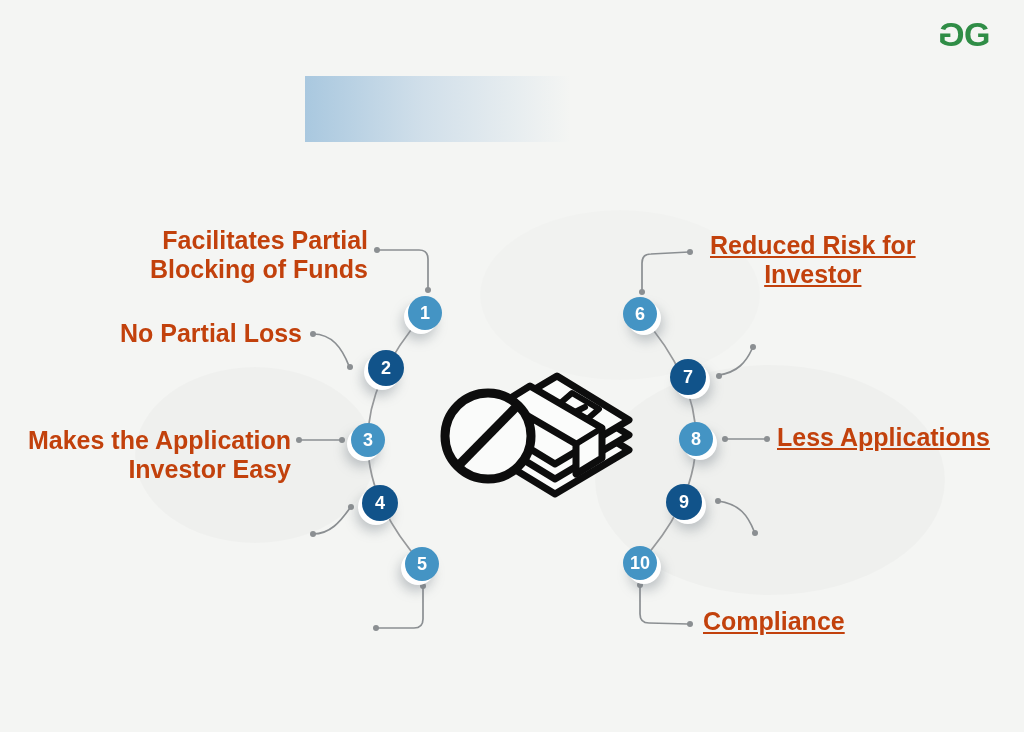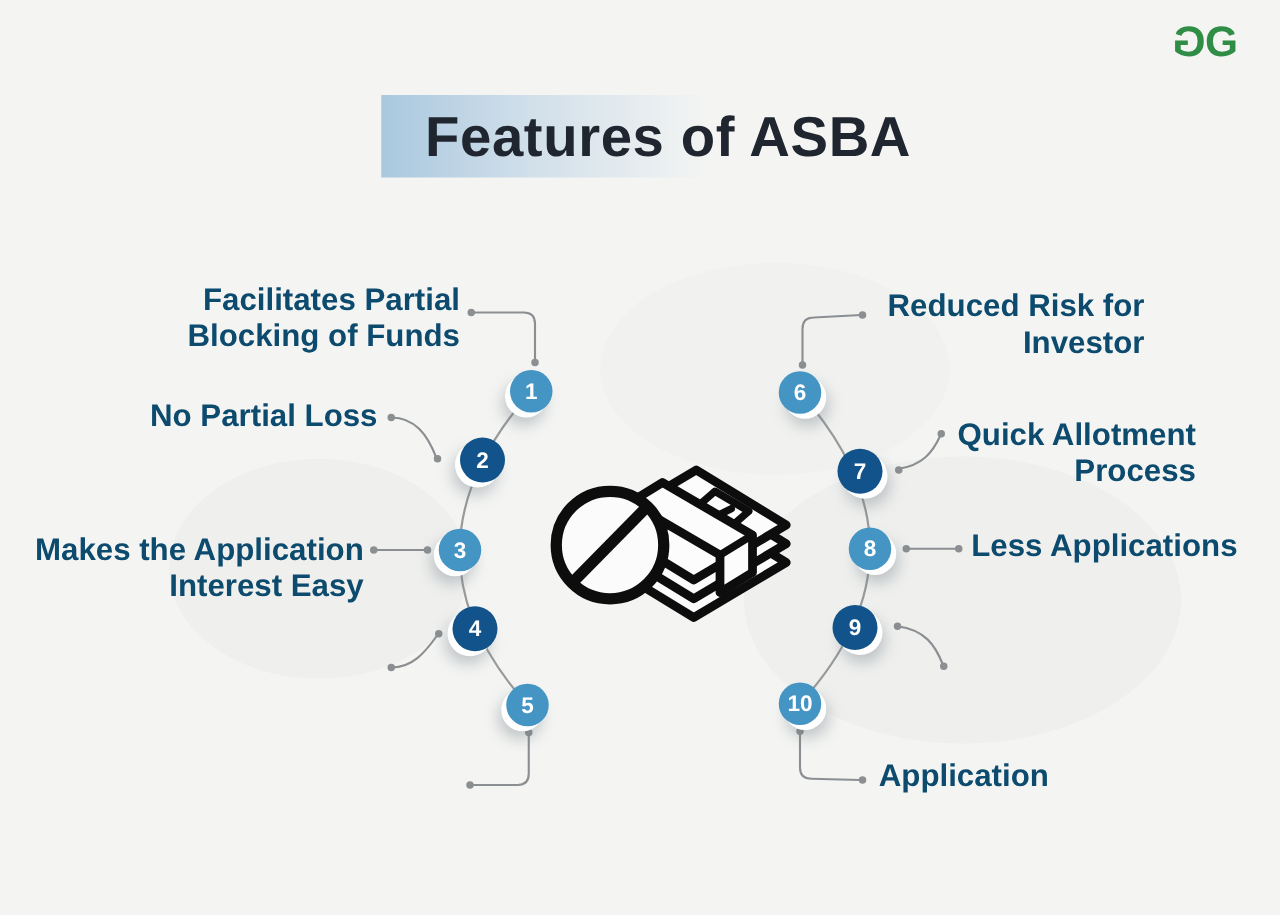--- a/index.html
+++ b/index.html
@@ -33,25 +33,25 @@
     display:flex;align-items:center;justify-content:center;
     color:#ffffff;font-weight:700;font-size:18px;
   }
   .step.light{width:34px;height:34px;background:#4494c4;}
   .step.dark{width:36px;height:36px;background:#11538a;}
   .step.side-left{box-shadow:-4px 4px 0 #ffffff,-6px 10px 12px rgba(110,120,130,.40);}
   .step.side-right{box-shadow:4px 4px 0 #ffffff,6px 10px 12px rgba(110,120,130,.40);}
   
   .feature-label{
     position:absolute;z-index:2;
-    font-size:25px;line-height:29px;font-weight:700;color:#0c4a6e;
+    font-size:25px;line-height:29px;font-weight:700;color:#c2410c;
     white-space:pre-line;
   }
   .feature-label.align-right{text-align:right;}
-  .feature-label.align-left{text-align:right;}
+  .feature-label.align-left{text-align:center;text-decoration:underline;}
 </style>
 </head>
 <body>
 
 <div class="canvas">
 
   <svg class="lines" width="1024" height="732" viewBox="0 0 1024 732">
 
     <g fill="#000000">
       <ellipse cx="255" cy="455" rx="120" ry="88" opacity="0.018"></ellipse>
@@ -117,21 +117,20 @@
       <path d="M 134 72 L 160 56" fill="none" stroke="#0d0d0d" stroke-width="6" stroke-linecap="round"></path>
 
       <g>
         <circle cx="46" cy="64" r="43" fill="#fafbfa" stroke="#0d0d0d" stroke-width="9"></circle>
         <line x1="17" y1="93" x2="75" y2="34" stroke="#0d0d0d" stroke-width="9"></line>
       </g>
     </g>
   </svg>
 
   <div class="title-band"></div>
-  <div class="page-title">Features of ASBA</div>
   <div class="logo">
     <span class="g-left">G</span>
     <span class="g-right">G</span>
   </div>
 
   <div class="step light side-left" style="left:408px;top:296px">
       <span>1</span>
     </div>
   <div class="step dark side-left" style="left:368px;top:350px">
       <span>2</span>
@@ -158,21 +157,19 @@
       <span>9</span>
     </div>
   <div class="step light side-right" style="left:623px;top:546px">
       <span>10</span>
     </div>
 
   <div class="feature-label align-right" style="right:656px;top:226px">Facilitates Partial
 Blocking of Funds</div>
   <div class="feature-label align-right" style="right:722px;top:319px">No Partial Loss</div>
   <div class="feature-label align-right" style="right:733px;top:426px">Makes the Application
-Interest Easy</div>
+Investor Easy</div>
   <div class="feature-label align-left" style="left:710px;top:231px">Reduced Risk for
 Investor</div>
-  <div class="feature-label align-left" style="left:766px;top:334px">Quick Allotment
-Process</div>
   <div class="feature-label align-left" style="left:777px;top:423px">Less Applications</div>
-  <div class="feature-label align-left" style="left:703px;top:607px">Application</div>
+  <div class="feature-label align-left" style="left:703px;top:607px">Compliance</div>
 
 </div>
 
 </body></html>

